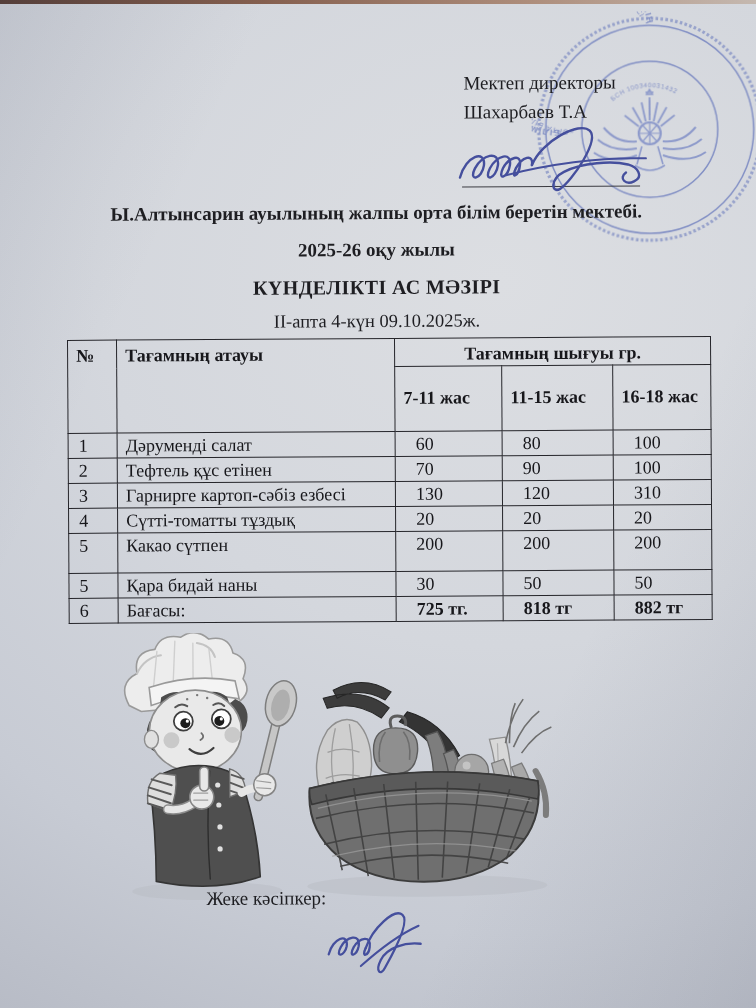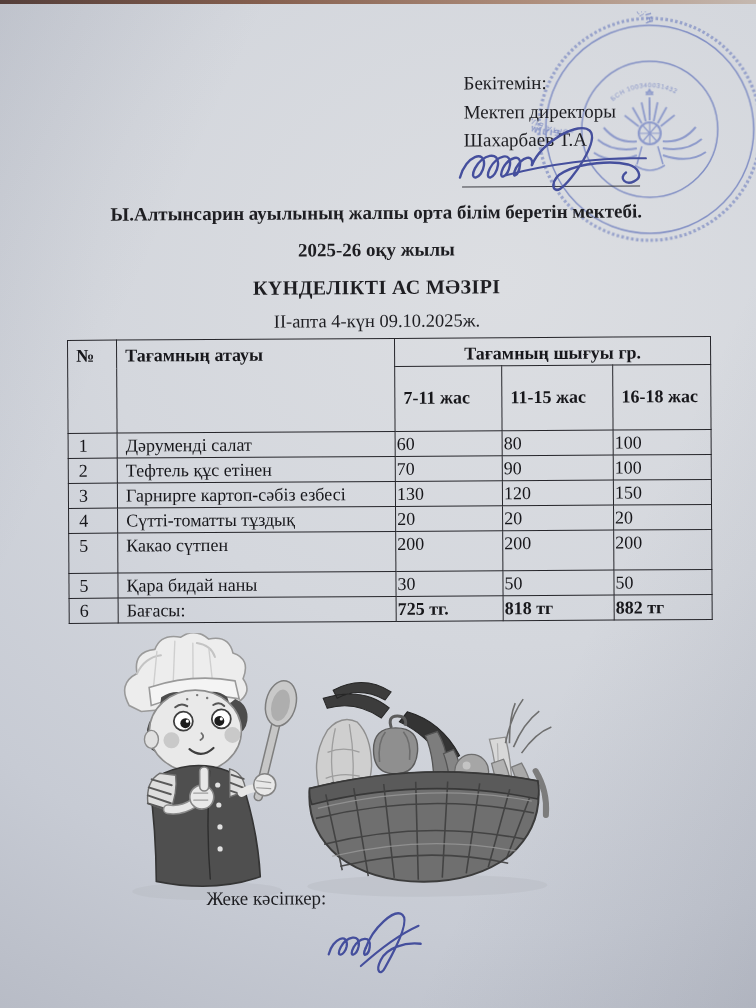--- a/index.html
+++ b/index.html
@@ -26,21 +26,21 @@
   .title-date{top:311px;font-size:18.5px;}
 
   table.menu{position:absolute;left:68px;top:338px;width:643px;border-collapse:collapse;table-layout:fixed;
     font-size:18px;color:#17171b;}
   table.menu td, table.menu th{border:1.7px solid #26262b;overflow:hidden;}
   th.h-no, th.h-dish{vertical-align:top;text-align:left;padding:5px 6px 0 8px;font-weight:bold;font-size:18px;height:40px;}
   th.h-group{vertical-align:top;text-align:center;padding-top:5px;font-weight:bold;font-size:18px;}
   th.h-age{vertical-align:top;text-align:left;padding:21px 0 0 8px;font-weight:bold;font-size:18px;height:43px;}
   td.c-no{padding:1px 4px 0 10px;height:23px;}
   td.c-dish{padding:1px 4px 0 8px;}
-  td.c-val{padding:1px 4px 0 1px;}
+  td.c-val{padding:1px 4px 0 20px;}
   tr.row-tall td{height:37px;vertical-align:top;padding-top:2px;}
   tr.row-price td.c-val{font-weight:bold;}
 
   .footer-label{position:absolute;left:204px;top:887px;font-size:19px;}
   .footer-name{position:absolute;left:468px;top:942px;font-size:19px;}
   .footer-sig{position:absolute;left:318px;top:902px;width:140px;height:86px;}
 
   .illustration{position:absolute;left:100px;top:632px;width:460px;height:272px;}
 </style>
 </head>
@@ -83,21 +83,20 @@
         <line x1="4" y1="-18" x2="8" y2="-37"></line>
         <line x1="8" y1="-16" x2="17" y2="-32"></line>
         <line x1="11" y1="-13" x2="25" y2="-24"></line>
         <path d="M-13,2 q-20,2 -33,-14 M-13,9 q-24,4 -39,-9 M-13,16 q-26,9 -43,-3" stroke-width="2"></path>
         <path d="M13,2 q20,2 33,-14 M13,9 q24,4 39,-9 M13,16 q26,9 43,-3" stroke-width="2"></path>
         <path d="M-8,7 l-5,18 M8,7 l5,18 M-15,26 q15,10 30,0" stroke-width="1.6"></path>
       </g>
     </svg>
 
     <div class="approval">
-      <div>Бекітемін:</div>
       <div>Мектеп директоры</div>
       <div>Шахарбаев Т.А</div>
     </div>
     <div class="sig-line"></div>
     <svg class="director-sig" viewBox="0 0 230 90">
       <path d="M10,58 C16,36 36,30 34,46 C32,60 18,63 25,49 C32,35 50,31 48,46 C46,60 33,63 40,49 C47,36 62,32 60,46 C58,59 47,62 53,49 C59,38 72,34 70,46 C69,57 60,61 66,49 C72,38 84,34 82,46" fill="none" stroke="#454f9d" stroke-width="2.4" stroke-linecap="round"></path>
       <path d="M82,46 C92,22 130,2 140,12 C150,22 122,62 110,70 C101,75 100,60 114,53 C132,44 162,42 178,46 C188,49 194,58 184,63 C176,67 168,60 176,54" fill="none" stroke="#454f9d" stroke-width="2.4" stroke-linecap="round"></path>
       <path d="M56,56 C96,46 150,38 196,40" fill="none" stroke="#454f9d" stroke-width="2" stroke-linecap="round"></path>
     </svg>
 
@@ -139,21 +138,21 @@
           <td class="c-dish">Тефтель құс етінен</td>
           <td class="c-val">70</td>
           <td class="c-val">90</td>
           <td class="c-val">100</td>
         </tr>
         <tr>
           <td class="c-no">3</td>
           <td class="c-dish">Гарнирге картоп-сәбіз езбесі</td>
           <td class="c-val">130</td>
           <td class="c-val">120</td>
-          <td class="c-val">150</td>
+          <td class="c-val">310</td>
         </tr>
         <tr>
           <td class="c-no">4</td>
           <td class="c-dish">Сүтті-томатты тұздық</td>
           <td class="c-val">20</td>
           <td class="c-val">20</td>
           <td class="c-val">20</td>
         </tr>
         <tr class="row-tall">
           <td class="c-no">5</td>

